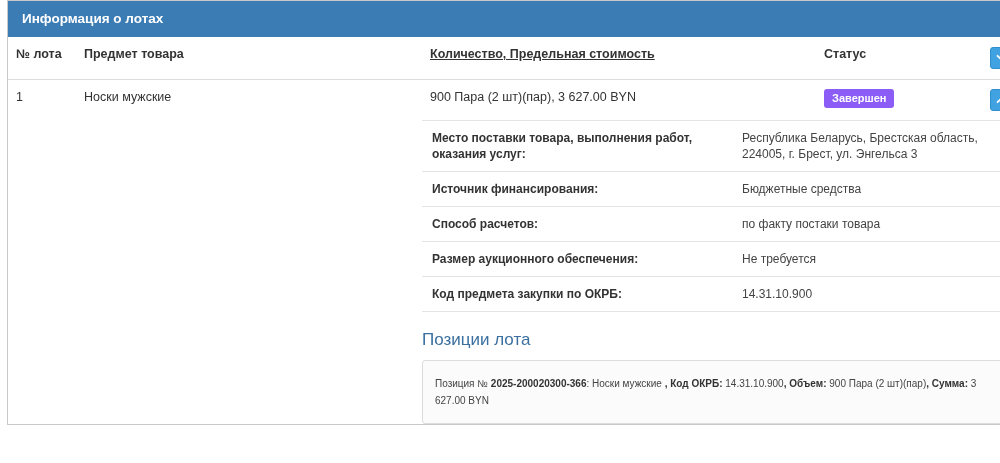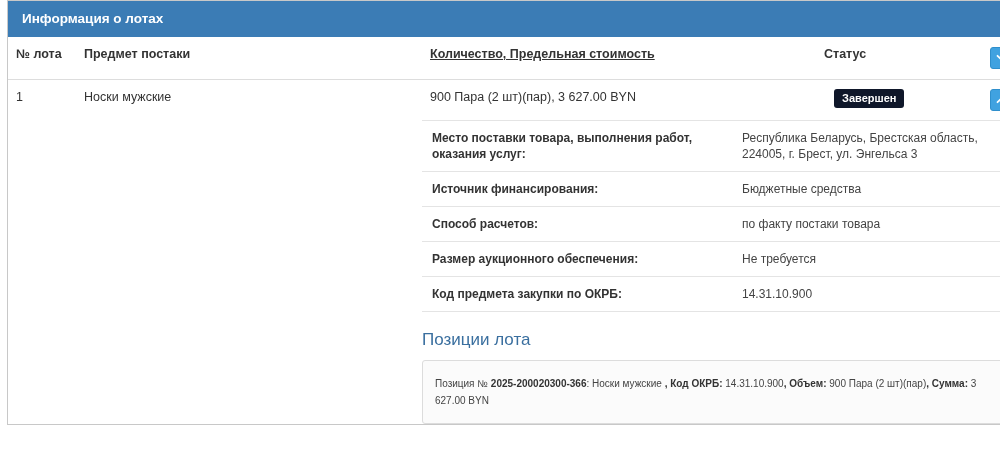--- a/index.html
+++ b/index.html
@@ -83,28 +83,27 @@
   table.lots td {
     padding: 9px 8px;
     vertical-align: top;
     font-size: 12.5px;
     line-height: 16px;
   }
   td.col-num { padding-left: 12px; }
 
   .status-badge {
     display: inline-block;
-    background: #0f172a;
+    background: #8b5cf6;
     color: #ffffff;
     font-size: 11px;
     font-weight: bold;
     border-radius: 3px;
     padding: 3px 8px;
     line-height: 13px;
-    margin-left: 10px;
   }
 
   table.details {
     width: 586px;
     margin-left: 0;
     border-collapse: collapse;
     table-layout: fixed;
   }
   table.details td {
     padding: 9px 10px;
@@ -157,21 +156,21 @@
 <body>
 
 <div class="panel">
 
   <div class="panel-header">Информация о лотах</div>
 
   <table class="lots">
     <thead>
       <tr>
         <th class="col-num">№ лота</th>
-        <th class="col-sub">Предмет постаки</th>
+        <th class="col-sub">Предмет товара</th>
         <th class="col-qty">Количество, Предельная стоимость</th>
         <th class="col-stat">Статус</th>
         <th class="col-act">
           <div class="head-btns">
             <span class="btn-sq">
               <span>
                 <svg width="12" height="10" viewBox="0 0 12 10">
                     <path d="M1.5 2.8 L6 7 L10.5 2.8" stroke="#ffffff" stroke-width="1.8" fill="none" stroke-linecap="round" stroke-linejoin="round"></path>
                   </svg>
               </span>

